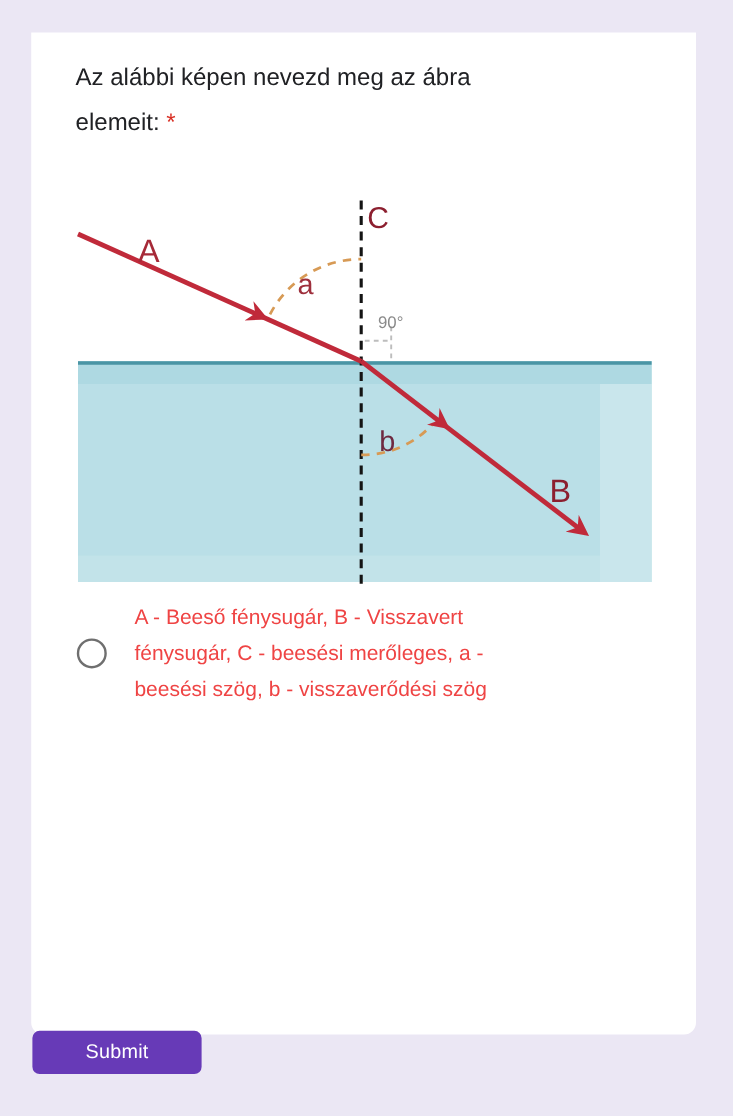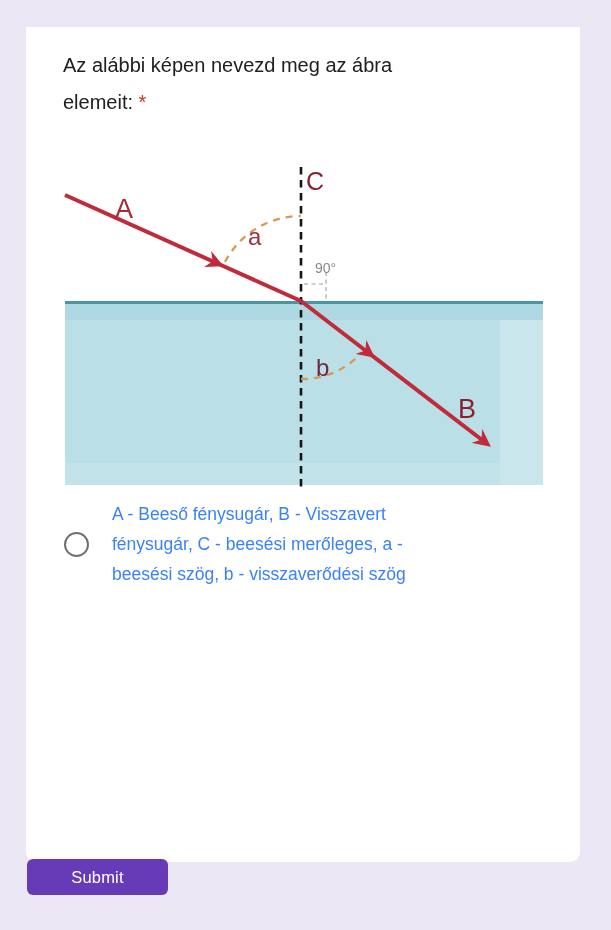--- a/index.html
+++ b/index.html
@@ -47,21 +47,21 @@
   .radio-circle{
     flex:0 0 auto;
     width:21px;height:21px;
     border:2.5px solid #6f6f6f;
     border-radius:50%;
     background:#fff;
   }
   .option-label{
     font-size:17.5px;
     line-height:30px;
-    color:#3b82f6;
+    color:#ef4444;
     white-space:pre-line;
   }
   .submit-btn{
     position:absolute;
     left:27px;top:859px;
     width:141px;height:36px;
     background:#673ab7;
     border:none;
     border-radius:6px;
     color:#ffffff;

